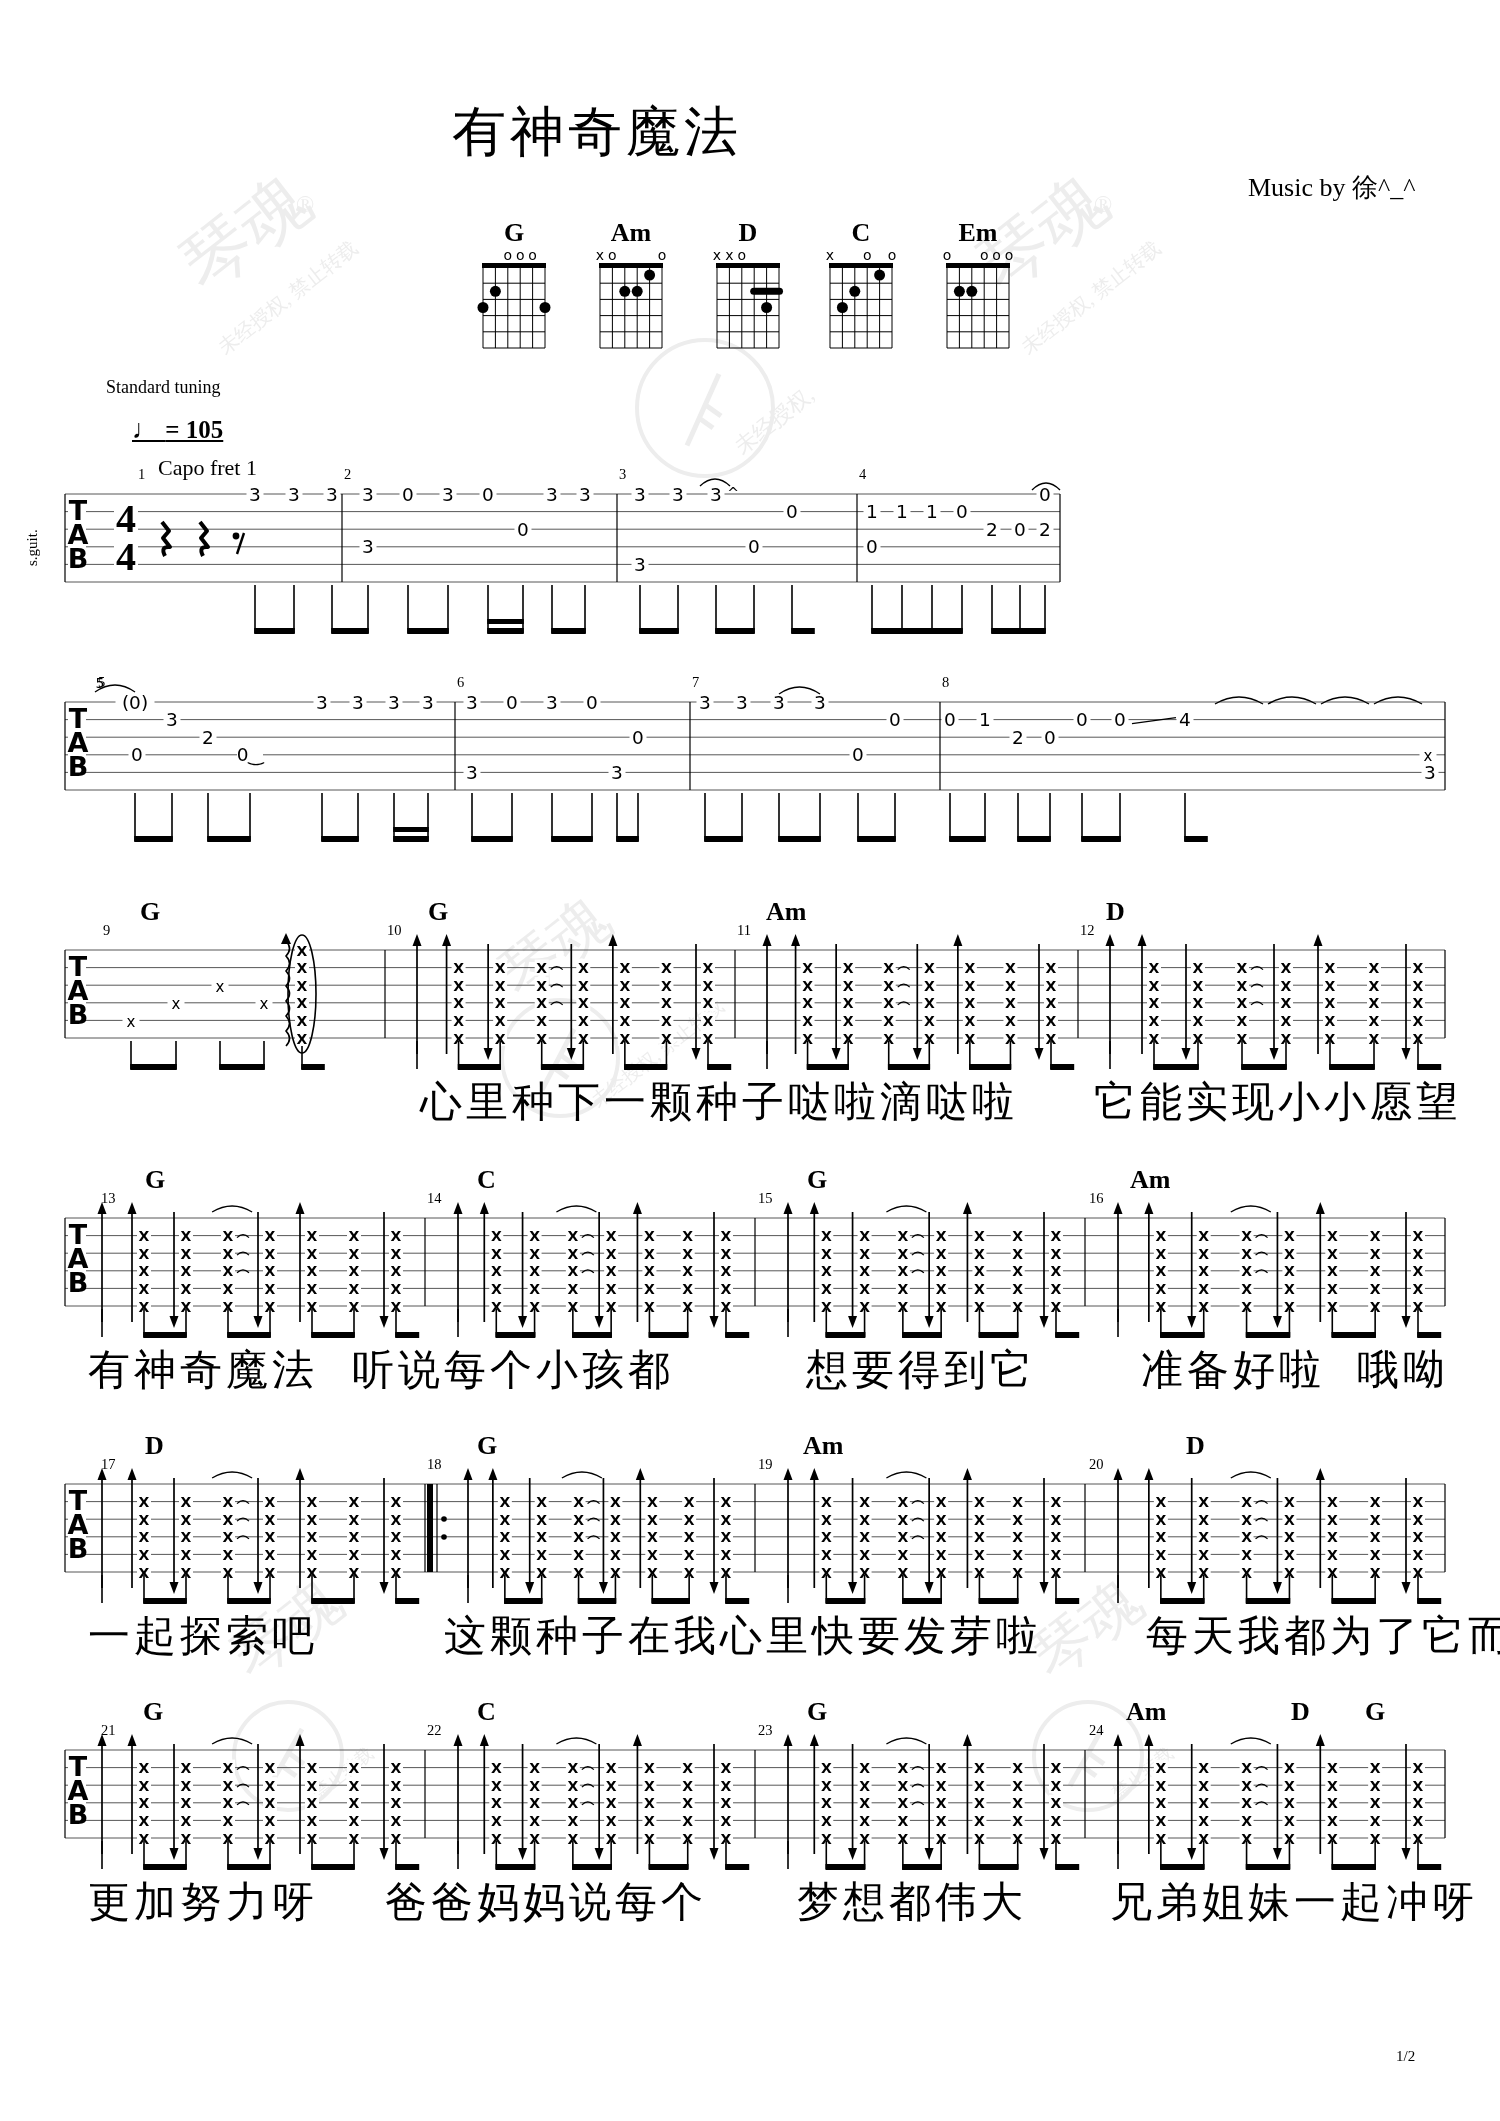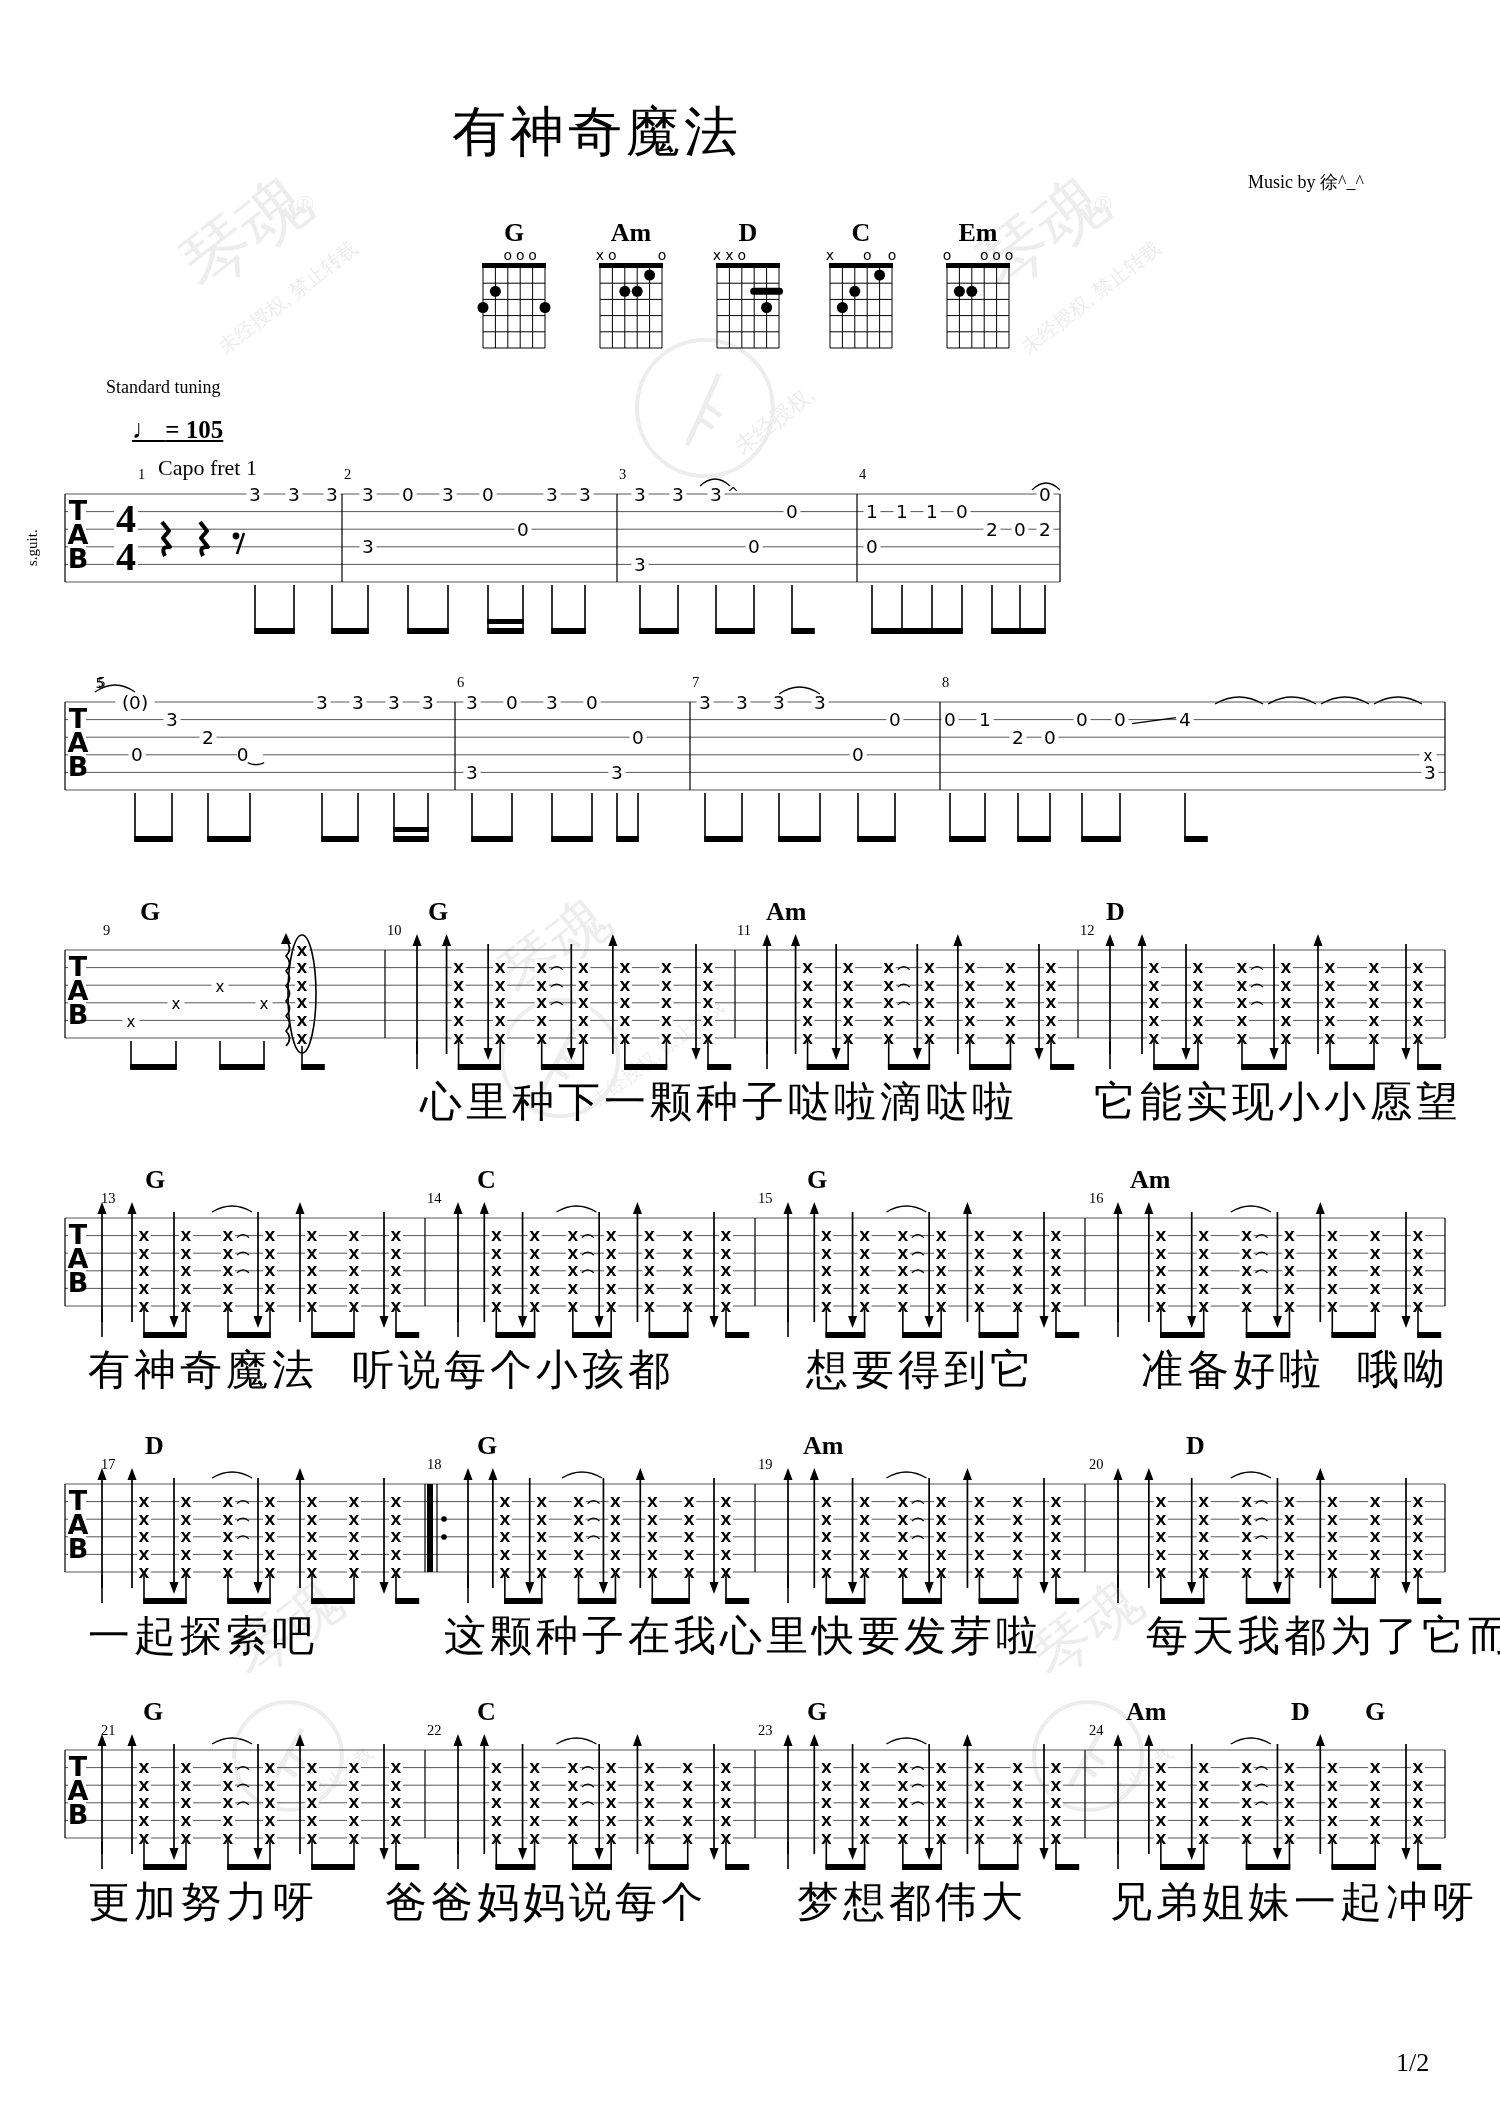--- a/index.html
+++ b/index.html
@@ -2,27 +2,27 @@
 <html><head>
 <meta charset="utf-8">
 <style>
   html,body{margin:0;padding:0;background:#888;}
   .page{position:relative;width:1500px;height:2121px;background:#ffffff;overflow:hidden;
         font-family:"Liberation Serif", serif;}
   .abs{position:absolute;white-space:nowrap;}
   #staffsvg{position:absolute;left:0;top:0;z-index:1;}
   .toplayer{z-index:2;}
   .title{font-size:54px;letter-spacing:4px;transform:translateX(-50%);}
-  .credit{font-size:18px;}
+  .credit{font-size:26px;}
   .tuning{font-size:18px;}
   .tempo{font-size:25px;font-weight:bold;text-decoration:underline;}
   .tempo .note{font-size:27px;}
   .capo{font-size:22px;}
   .sguit{font-size:15px;transform:rotate(-90deg);transform-origin:left top;}
-  .pagenum{font-size:26px;}
+  .pagenum{font-size:15px;}
 </style>
 </head>
 <body>
 
 <div class="page">
   <svg id="staffsvg" width="1500" height="2121">
       <g>
         <text x="205" y="295" font-size="70" fill="#ededed" font-family="&quot;Liberation Serif&quot;, serif" text-anchor="start" transform="rotate(-38 205 295)">琴魂</text>
         <text x="296" y="212" font-size="24" fill="#ededed" font-family="&quot;Liberation Serif&quot;, serif" text-anchor="start" transform="rotate(0 296 212)">®</text>
         <text x="225" y="355" font-size="20" fill="#ededed" font-family="&quot;Liberation Serif&quot;, serif" text-anchor="start" transform="rotate(-38 225 355)">未经授权, 禁止转载</text>

